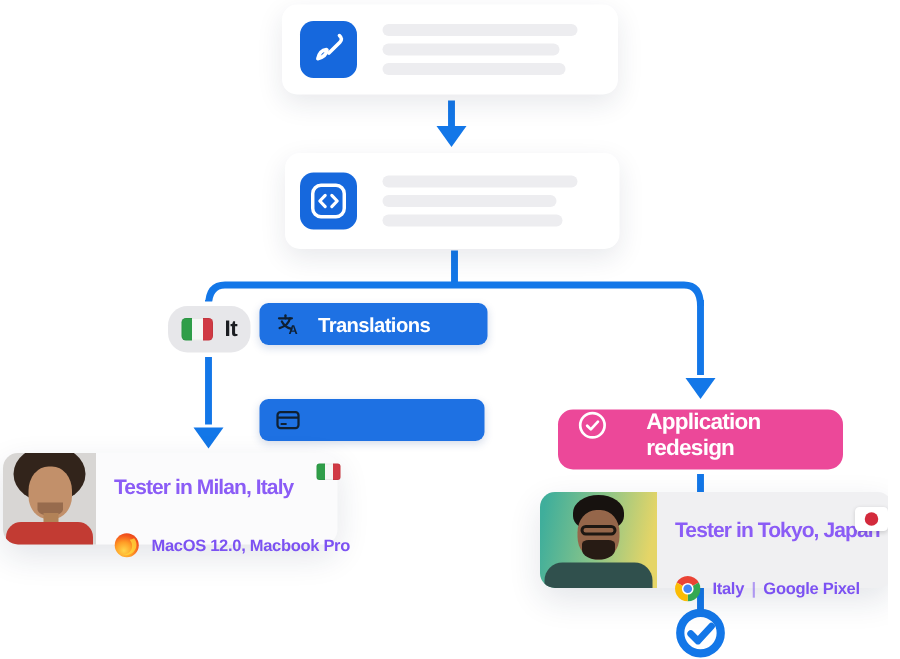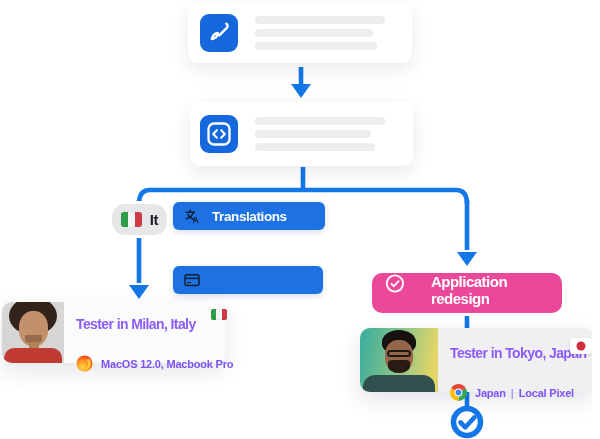--- a/index.html
+++ b/index.html
@@ -205,23 +205,23 @@
     <div class="tester-info" style="padding-left:12px;padding-top:17px">
       <div class="tester-title">Tester in Tokyo, Japan</div>
       <div class="spec-row">
         <svg width="17" height="17" viewBox="0 0 20 20">
           <path d="M10 10 L1.34 5 A10 10 0 0 1 18.66 5 Z" fill="#ea4335"></path>
           <path d="M10 10 L18.66 5 A10 10 0 0 1 10 20 Z" fill="#34a853"></path>
           <path d="M10 10 L10 20 A10 10 0 0 1 1.34 5 Z" fill="#fbbc05"></path>
           <circle cx="10" cy="10" r="4.6" fill="#ffffff"></circle>
           <circle cx="10" cy="10" r="3.4" fill="#4285f4"></circle>
         </svg>
-        <span class="spec-text">Japan</span>
+        <span class="spec-text">Italy</span>
         <span class="spec-text sep" style="margin:0 -3px">|</span>
-        <span class="spec-text">Local Pixel</span>
+        <span class="spec-text">Google Pixel</span>
       </div>
       <div class="corner-flag flag-chip flag-jp" style="right:3px;top:10px;width:22px;height:16px;box-shadow:0 1px 3px rgba(0,0,0,.15)">
         <div class="jp-dot" style="width:9px;height:9px"></div>
       </div>
     </div>
   </div>
 
 </div>
 
 </body></html>

